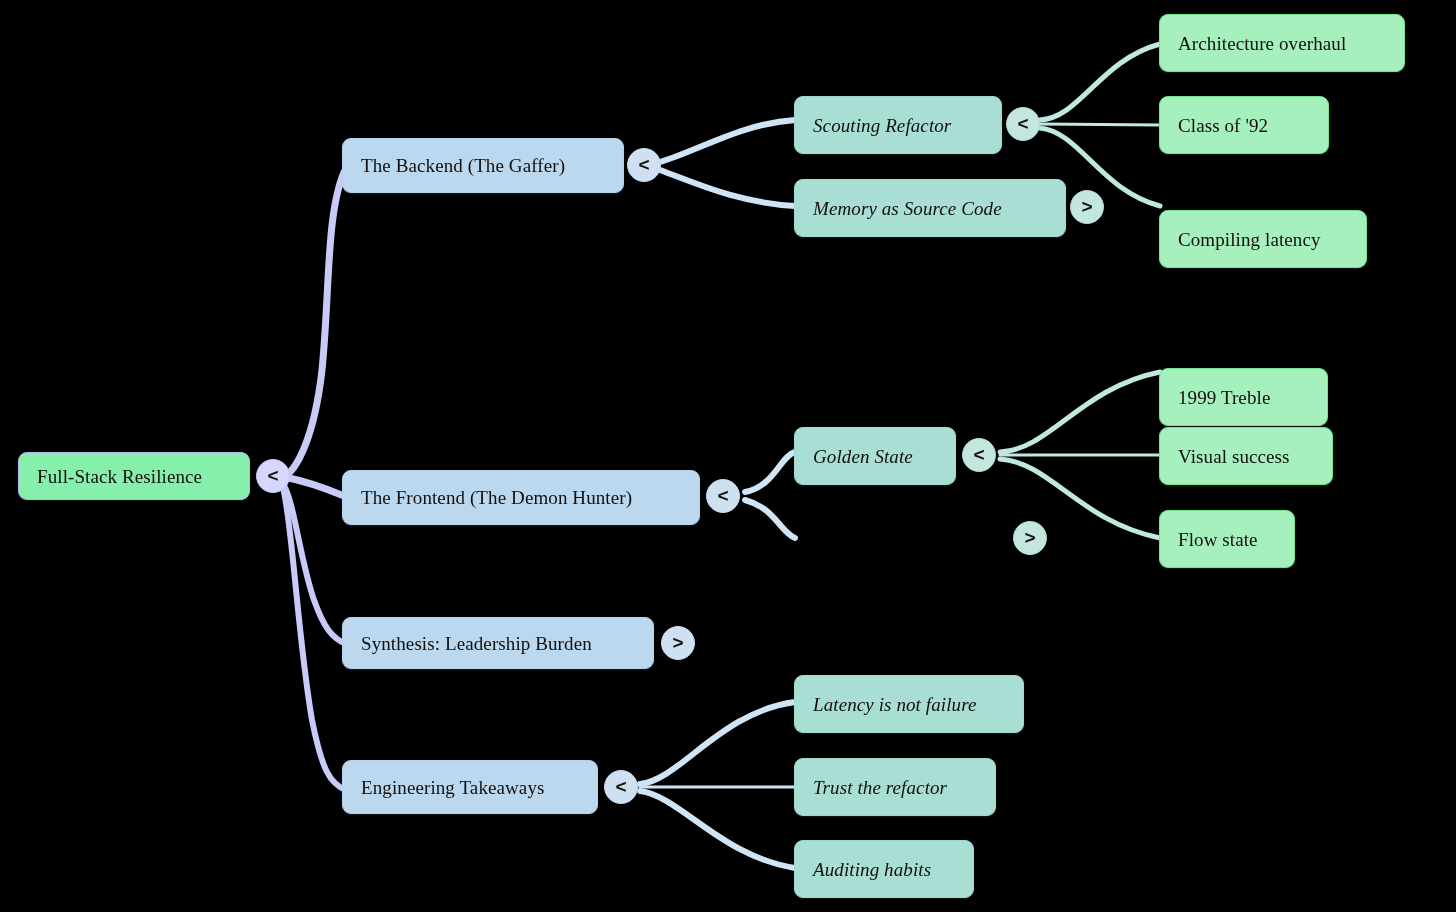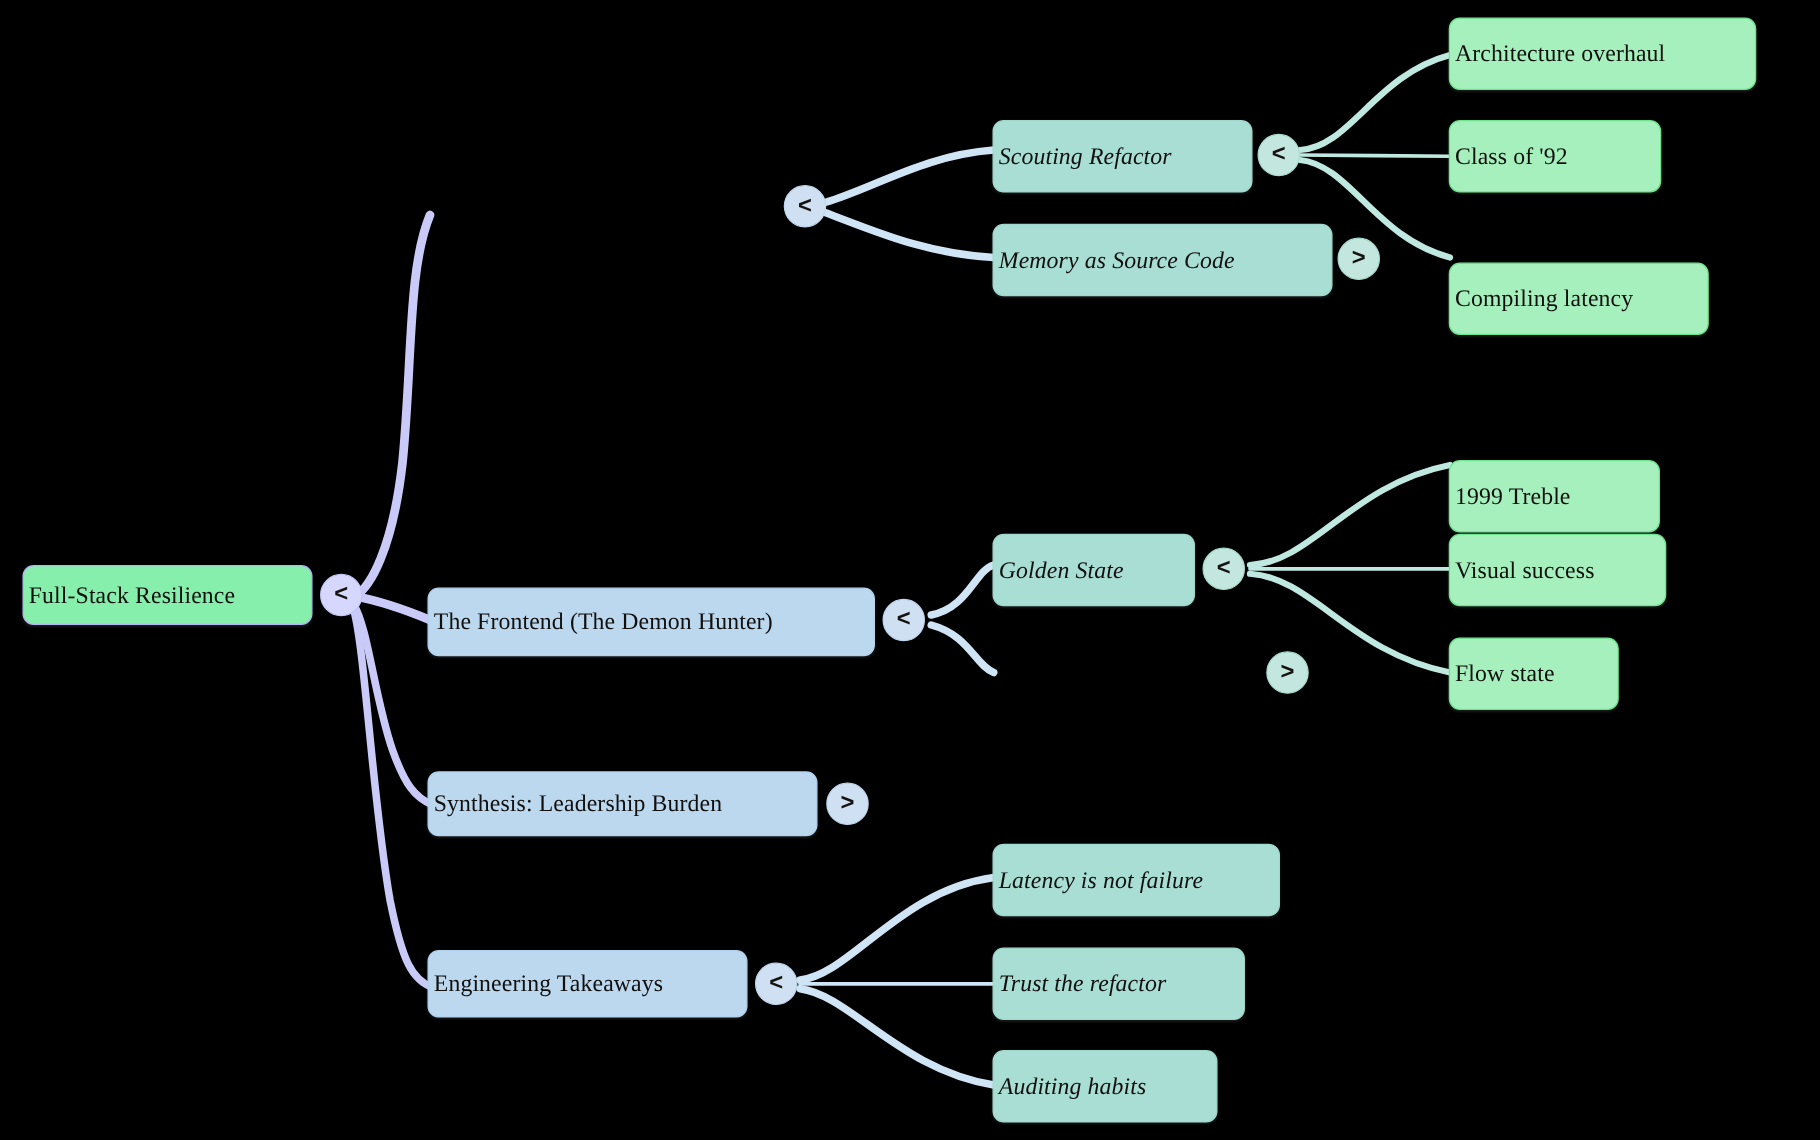--- a/index.html
+++ b/index.html
@@ -23,21 +23,21 @@
     width: 1456px;
     height: 912px;
     pointer-events: none;
   }
   .node {
     position: absolute;
     box-sizing: border-box;
     display: flex;
     align-items: center;
     border-radius: 9px;
-    padding: 0 4px;
+    padding: 0 18px;
     white-space: nowrap;
     color: #12100f;
     letter-spacing: 0.1px;
     box-shadow: 0 1px 2px rgba(255,255,255,0.10);
   }
   .node-label {
     font-size: 19px;
     line-height: 1;
   }
   .lvl0 {
@@ -117,20 +117,23 @@
 
       <path d="M640,791 C680,796 720,856 795,868" stroke="#cfe4f5" stroke-width="6"></path>
     </g>
   </svg>
 
   <div class="node lvl0" style="left:18px; top:452px; width:232px; height:48px;">
     <span class="node-label">Full-Stack Resilience</span>
   </div>
   <div class="marker m-lvl0" style="left:256px; top:459px;">&lt;</div>
 
+  <div class="node lvl1" style="left:342px; top:138px; width:282px; height:55px;">
+    <span class="node-label">The Backend (The Gaffer)</span>
+  </div>
   <div class="marker m-lvl1" style="left:627px; top:148px;">&lt;</div>
 
   <div class="node lvl1" style="left:342px; top:470px; width:358px; height:55px;">
     <span class="node-label">The Frontend (The Demon Hunter)</span>
   </div>
   <div class="marker m-lvl1" style="left:706px; top:479px;">&lt;</div>
 
   <div class="node lvl1" style="left:342px; top:617px; width:312px; height:52px;">
     <span class="node-label">Synthesis: Leadership Burden</span>
   </div>

